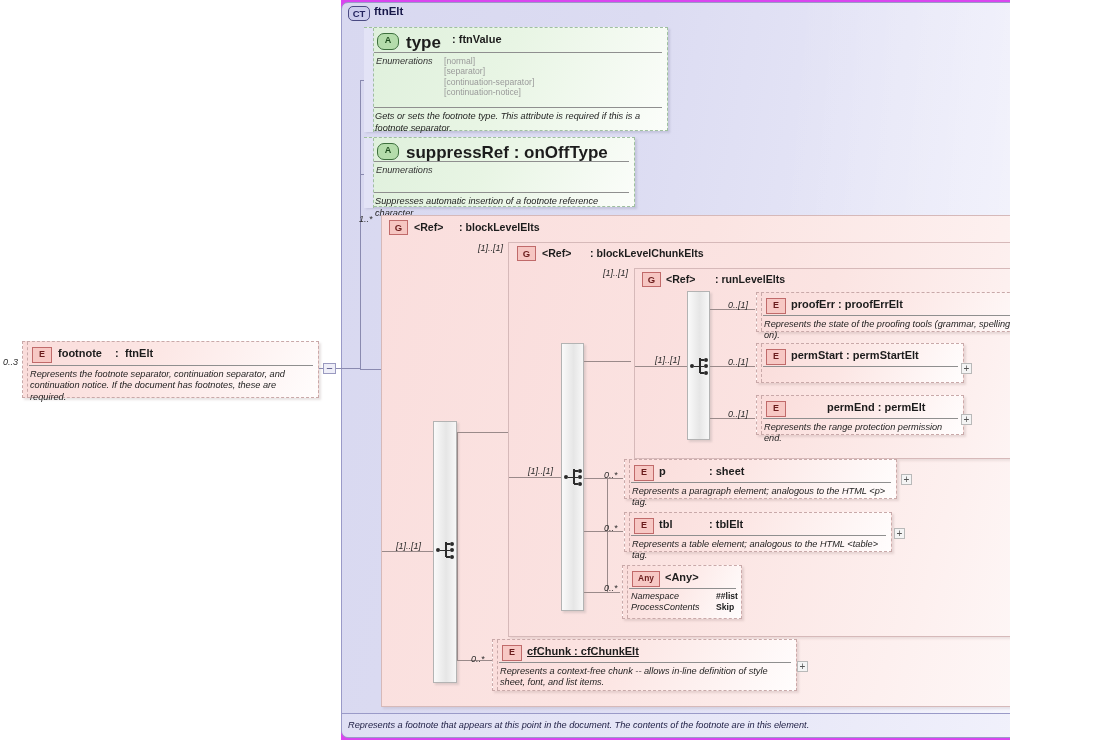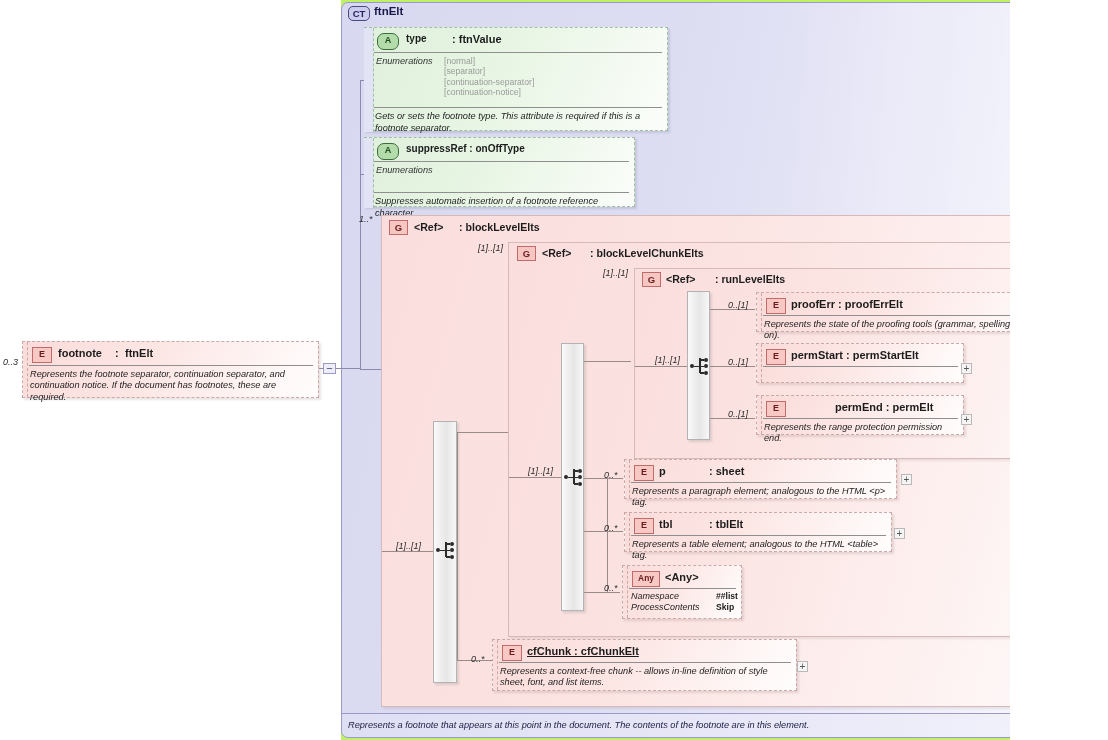--- a/index.html
+++ b/index.html
@@ -6,21 +6,21 @@
   html,body{margin:0;padding:0;background:#ffffff;}
   body{
     font-family:"Liberation Sans", sans-serif;
     -webkit-font-smoothing:antialiased;
   }
   #canvas{
     position:relative;
     width:1010px;
     height:740px;
     overflow:hidden;
-    background:#bef264;
+    background:#d946ef;
   }
   
   .abs{position:absolute;box-sizing:border-box;}
 
   
   .ct-panel{
     left:341px;top:2px;width:764px;height:736px;
     background:linear-gradient(100deg,#d8d8f0 0%,#dcdcf2 35%,#e8e8f8 70%,#f2f2fc 100%);
     border:1px solid #9a9ac8;
     border-radius:7px;
@@ -66,21 +66,21 @@
   }
   .attr-badge{
     position:absolute;left:3px;top:2px;width:20px;height:15px;
     border:1.3px solid #3c6e3c;border-radius:7px;
     background:#b4dcab;
     font-size:9px;line-height:13px;text-align:center;color:#1c4a1c;
     font-weight:bold;
   }
   .attr-name{
     position:absolute;left:32px;top:2px;
-    font-size:10px;font-weight:bold;color:#1c1c1c;white-space:nowrap;
+    font-size:17px;font-weight:bold;color:#1c1c1c;white-space:nowrap;
   }
   .attr-type{
     position:absolute;top:2px;
     font-size:11px;font-weight:bold;color:#1c1c1c;white-space:nowrap;
   }
   .enum-zone{
     position:relative;margin:3px 5px 0 5px;
     border-bottom:1px solid #8f8f8f;padding-bottom:3px;
   }
   .enum-label{
@@ -369,21 +369,21 @@
       <div class="el-name" style="left:28px;">permStart : permStartElt</div>
     </div>
   </div>
   <div class="abs plusbox" style="left:961px;top:363px;">+</div>
 
   <div class="abs card" style="left:728px;top:409px;">0..[1]</div>
   <div class="abs el-box" style="left:756px;top:395px;width:208px;height:40px;">
     <div class="el-notch"></div>
     <div class="el-head" style="margin-left:6px;height:19px;">
       <div class="el-badge">E</div>
-      <div class="el-name" style="left:28px;padding-left:44px;">permEnd : permElt</div>
+      <div class="el-name" style="left:20px;padding-left:44px;">permEnd : permElt</div>
     </div>
     <div class="el-desc" style="margin-left:7px;">Represents the range protection permission end.</div>
   </div>
   <div class="abs plusbox" style="left:961px;top:414px;">+</div>
 
   <div class="abs card" style="left:604px;top:470px;">0..*</div>
   <div class="abs el-box" style="left:624px;top:459px;width:273px;height:40px;">
     <div class="el-notch"></div>
     <div class="el-head" style="margin-left:6px;height:19px;">
       <div class="el-badge">E</div>

